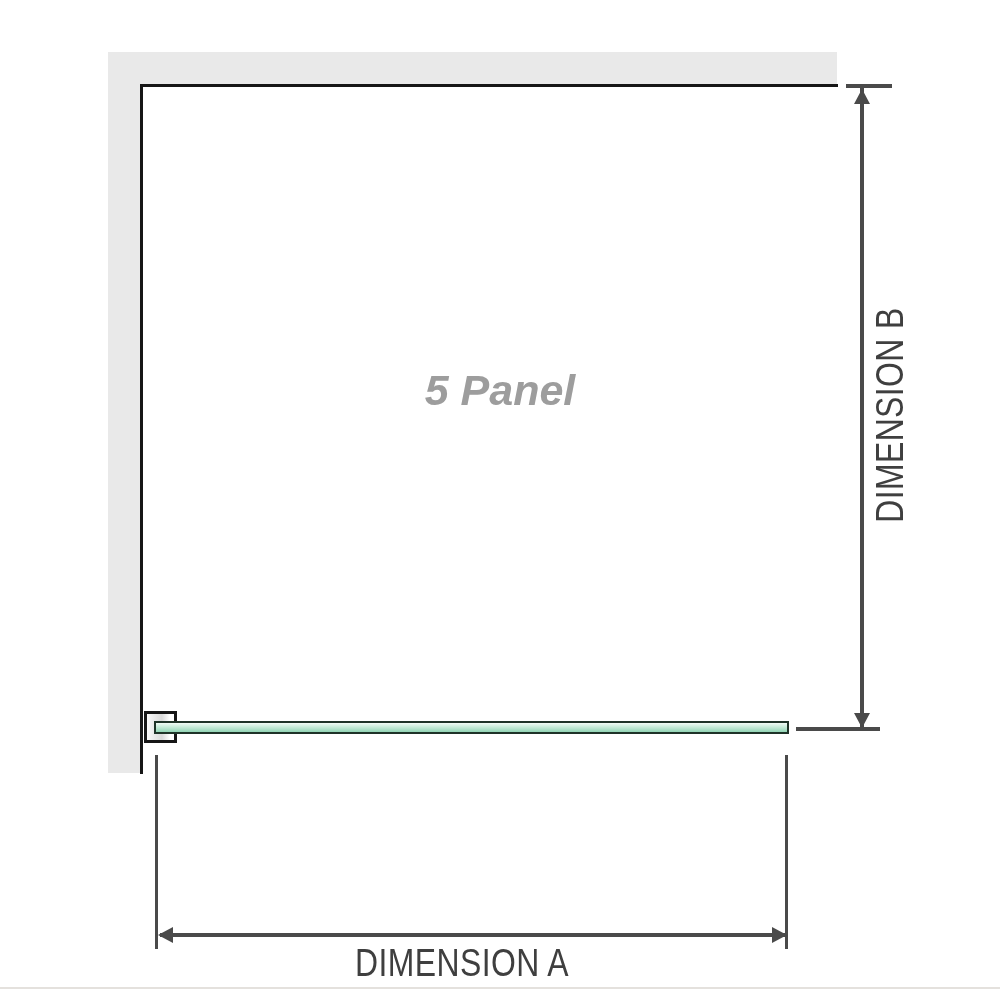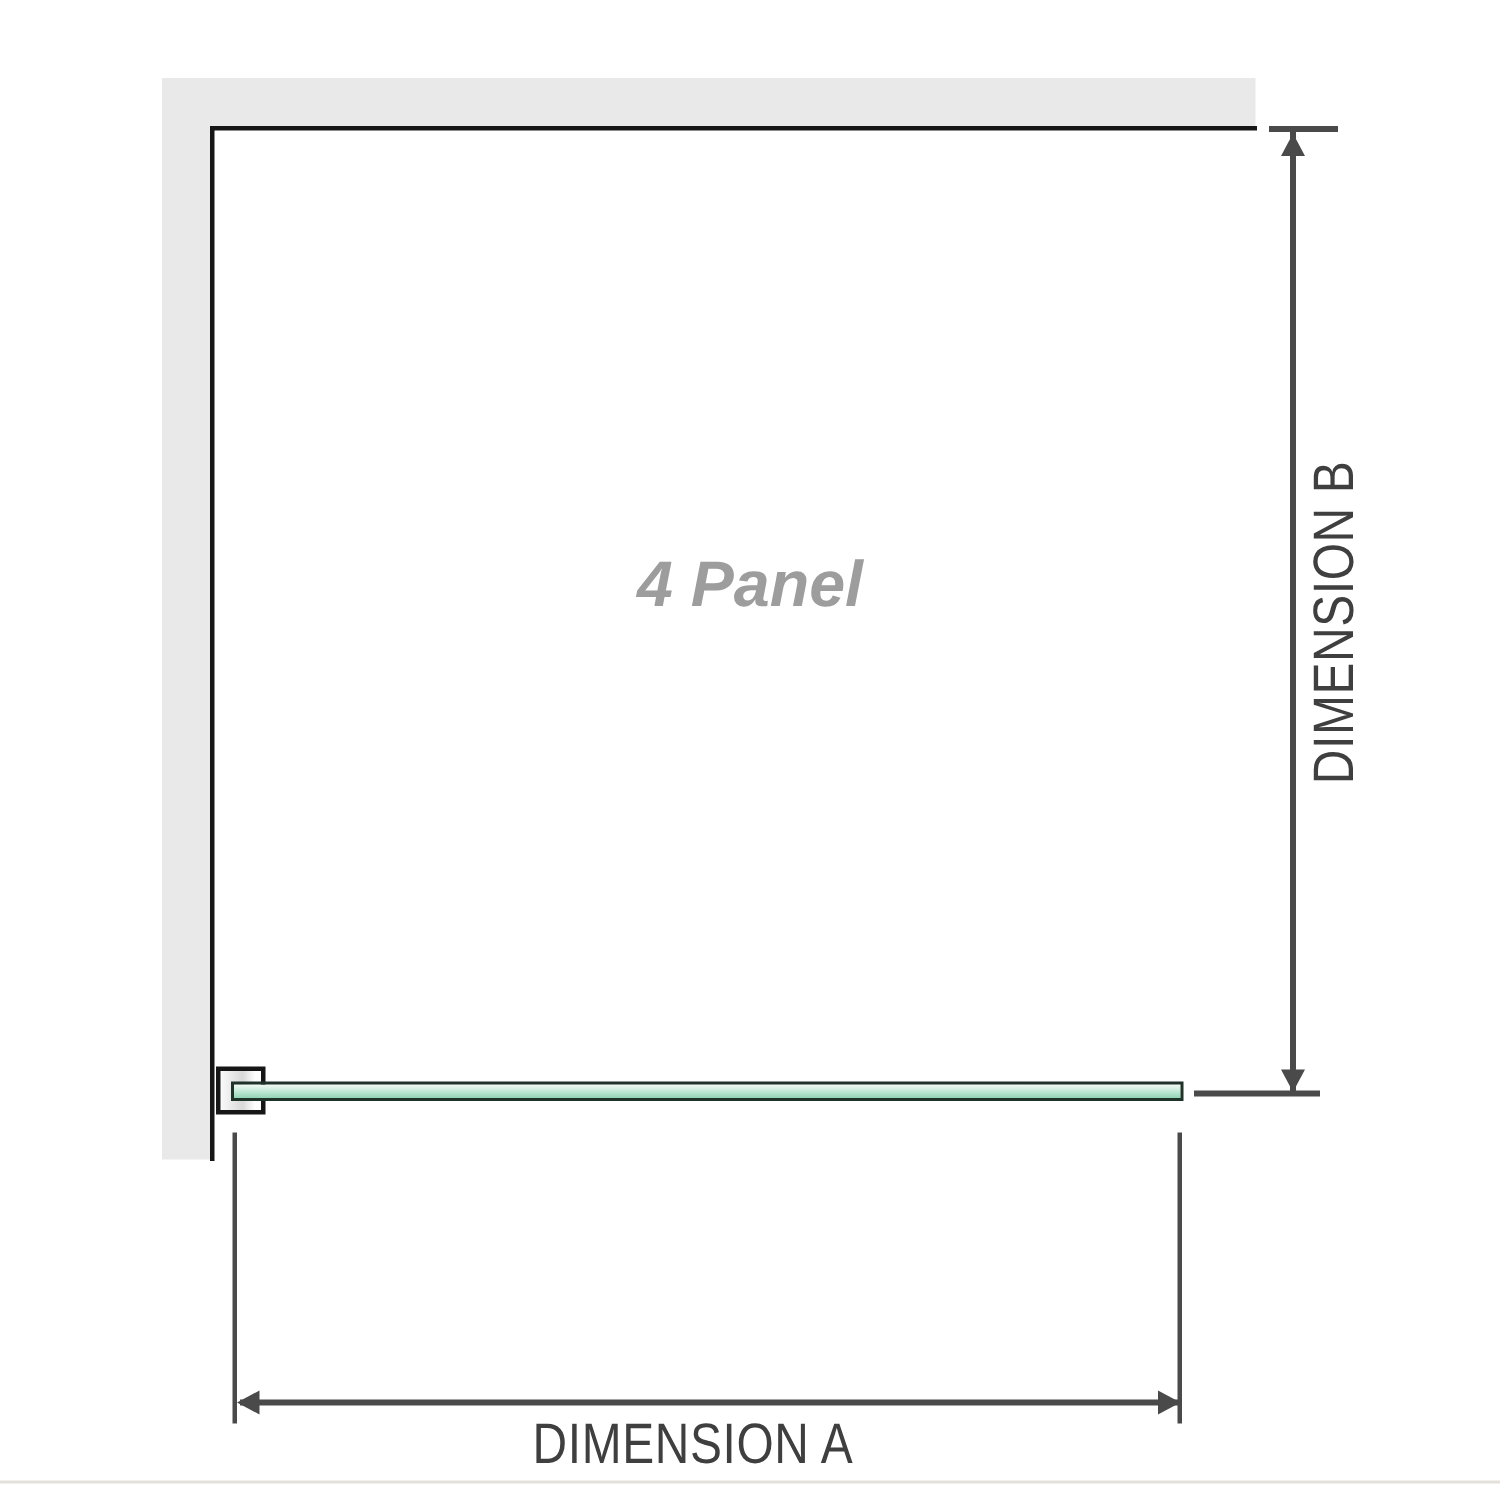--- a/index.html
+++ b/index.html
@@ -125,21 +125,21 @@
 </head>
 <body>
 
 <div class="canvas">
 
   <div class="abs wall-top"></div>
   <div class="abs wall-left"></div>
   <div class="abs wall-edge-top"></div>
   <div class="abs wall-edge-left"></div>
 
-  <div class="abs panel-label">4 Panel</div>
+  <div class="abs panel-label">5 Panel</div>
 
   <div class="abs bracket"></div>
   <div class="abs glass"></div>
 
   <div class="abs dimB-capTop"></div>
   <div class="abs dimB-capBot"></div>
   <div class="abs dimB-line"></div>
   <div class="abs arrow-up"></div>
   <div class="abs arrow-down"></div>
   <div class="abs dimB-label">DIMENSION B</div>

